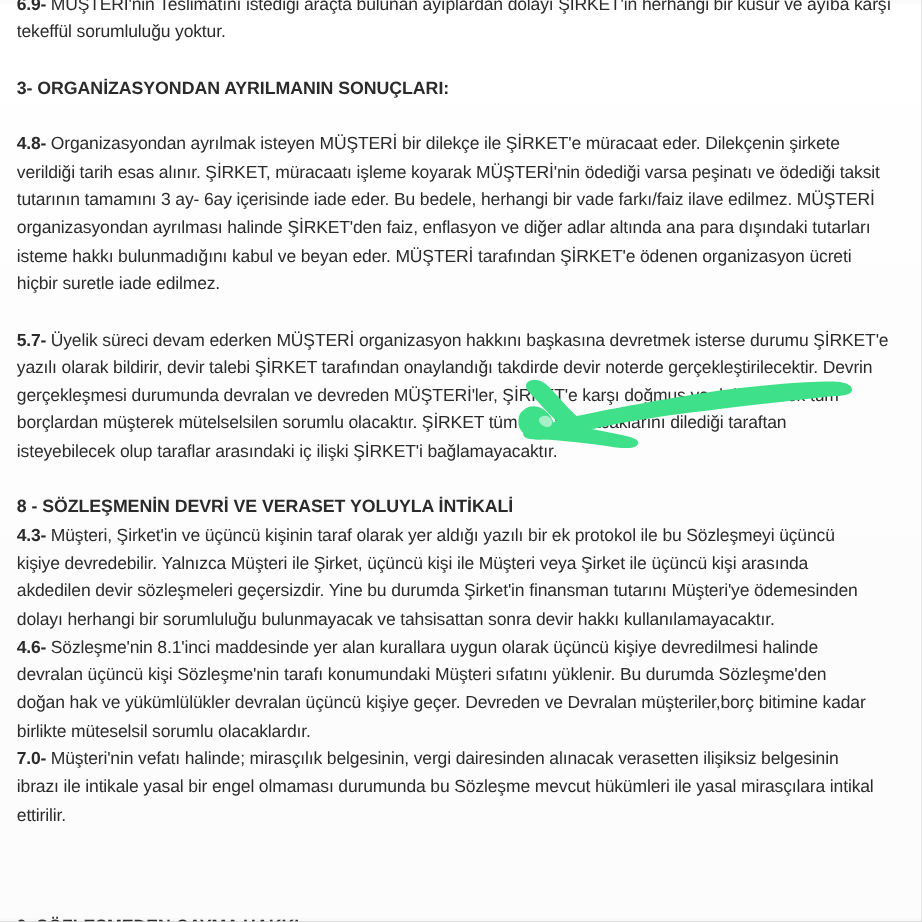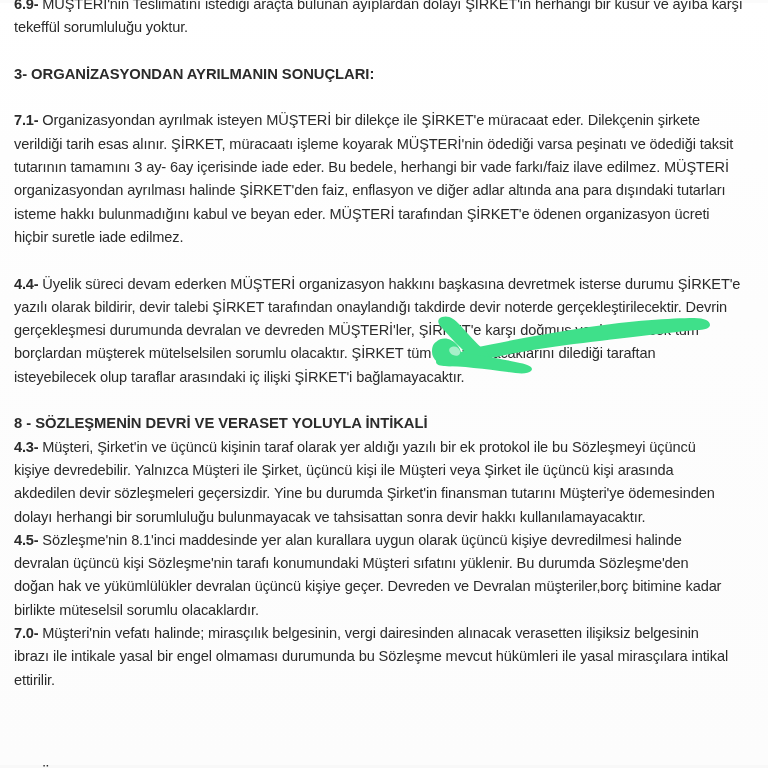--- a/index.html
+++ b/index.html
@@ -101,53 +101,53 @@
 
     <span class="spacer-lg"></span>
 
     <div class="para">
       <span class="heading">3- ORGANİZASYONDAN AYRILMANIN SONUÇLARI:</span>
     </div>
 
     <span class="spacer-lg"></span>
 
     <div class="para">
-      <span class="line"><span class="lead">7.1-</span> Organizasyondan ayrılmak isteyen MÜŞTERİ bir dilekçe ile ŞİRKET'e müracaat eder. Dilekçenin şirkete</span>
+      <span class="line"><span class="lead">4.8-</span> Organizasyondan ayrılmak isteyen MÜŞTERİ bir dilekçe ile ŞİRKET'e müracaat eder. Dilekçenin şirkete</span>
       <span class="line">verildiği tarih esas alınır. ŞİRKET, müracaatı işleme koyarak MÜŞTERİ'nin ödediği varsa peşinatı ve ödediği taksit</span>
       <span class="line">tutarının tamamını 3 ay- 6ay içerisinde iade eder. Bu bedele, herhangi bir vade farkı/faiz ilave edilmez. MÜŞTERİ</span>
       <span class="line">organizasyondan ayrılması halinde ŞİRKET'den faiz, enflasyon ve diğer adlar altında ana para dışındaki tutarları</span>
       <span class="line">isteme hakkı bulunmadığını kabul ve beyan eder. MÜŞTERİ tarafından ŞİRKET'e ödenen organizasyon ücreti</span>
       <span class="line">hiçbir suretle iade edilmez.</span>
     </div>
 
     <span class="spacer-lg"></span>
 
     <div class="para">
-      <span class="line"><span class="lead">4.4-</span> Üyelik süreci devam ederken MÜŞTERİ organizasyon hakkını başkasına devretmek isterse durumu ŞİRKET'e</span>
+      <span class="line"><span class="lead">5.7-</span> Üyelik süreci devam ederken MÜŞTERİ organizasyon hakkını başkasına devretmek isterse durumu ŞİRKET'e</span>
       <span class="line">yazılı olarak bildirir, devir talebi ŞİRKET tarafından onaylandığı takdirde devir noterde gerçekleştirilecektir. Devrin</span>
       <span class="line">gerçekleşmesi durumunda devralan ve devreden MÜŞTERİ'ler, ŞİRKET'e karşı doğmuş ve doğabilecek tüm</span>
       <span class="line">borçlardan müşterek mütelselsilen sorumlu olacaktır. ŞİRKET tüm hak ve alacaklarını dilediği taraftan</span>
       <span class="line">isteyebilecek olup taraflar arasındaki iç ilişki ŞİRKET'i bağlamayacaktır.</span>
     </div>
 
     <span class="spacer-lg"></span>
 
     <div class="para">
       <span class="heading">8 - SÖZLEŞMENİN DEVRİ VE VERASET YOLUYLA İNTİKALİ</span>
     </div>
 
     <div class="para">
       <span class="line"><span class="lead">4.3-</span> Müşteri, Şirket'in ve üçüncü kişinin taraf olarak yer aldığı yazılı bir ek protokol ile bu Sözleşmeyi üçüncü</span>
       <span class="line">kişiye devredebilir. Yalnızca Müşteri ile Şirket, üçüncü kişi ile Müşteri veya Şirket ile üçüncü kişi arasında</span>
       <span class="line">akdedilen devir sözleşmeleri geçersizdir. Yine bu durumda Şirket'in finansman tutarını Müşteri'ye ödemesinden</span>
       <span class="line">dolayı herhangi bir sorumluluğu bulunmayacak ve tahsisattan sonra devir hakkı kullanılamayacaktır.</span>
     </div>
 
     <div class="para">
-      <span class="line"><span class="lead">4.5-</span> Sözleşme'nin 8.1'inci maddesinde yer alan kurallara uygun olarak üçüncü kişiye devredilmesi halinde</span>
+      <span class="line"><span class="lead">4.6-</span> Sözleşme'nin 8.1'inci maddesinde yer alan kurallara uygun olarak üçüncü kişiye devredilmesi halinde</span>
       <span class="line">devralan üçüncü kişi Sözleşme'nin tarafı konumundaki Müşteri sıfatını yüklenir. Bu durumda Sözleşme'den</span>
       <span class="line">doğan hak ve yükümlülükler devralan üçüncü kişiye geçer. Devreden ve Devralan müşteriler,borç bitimine kadar</span>
       <span class="line">birlikte müteselsil sorumlu olacaklardır.</span>
     </div>
 
     <div class="para">
       <span class="line"><span class="lead">7.0-</span> Müşteri'nin vefatı halinde; mirasçılık belgesinin, vergi dairesinden alınacak verasetten ilişiksiz belgesinin</span>
       <span class="line">ibrazı ile intikale yasal bir engel olmaması durumunda bu Sözleşme mevcut hükümleri ile yasal mirasçılara intikal</span>
       <span class="line">ettirilir.</span>
     </div>

